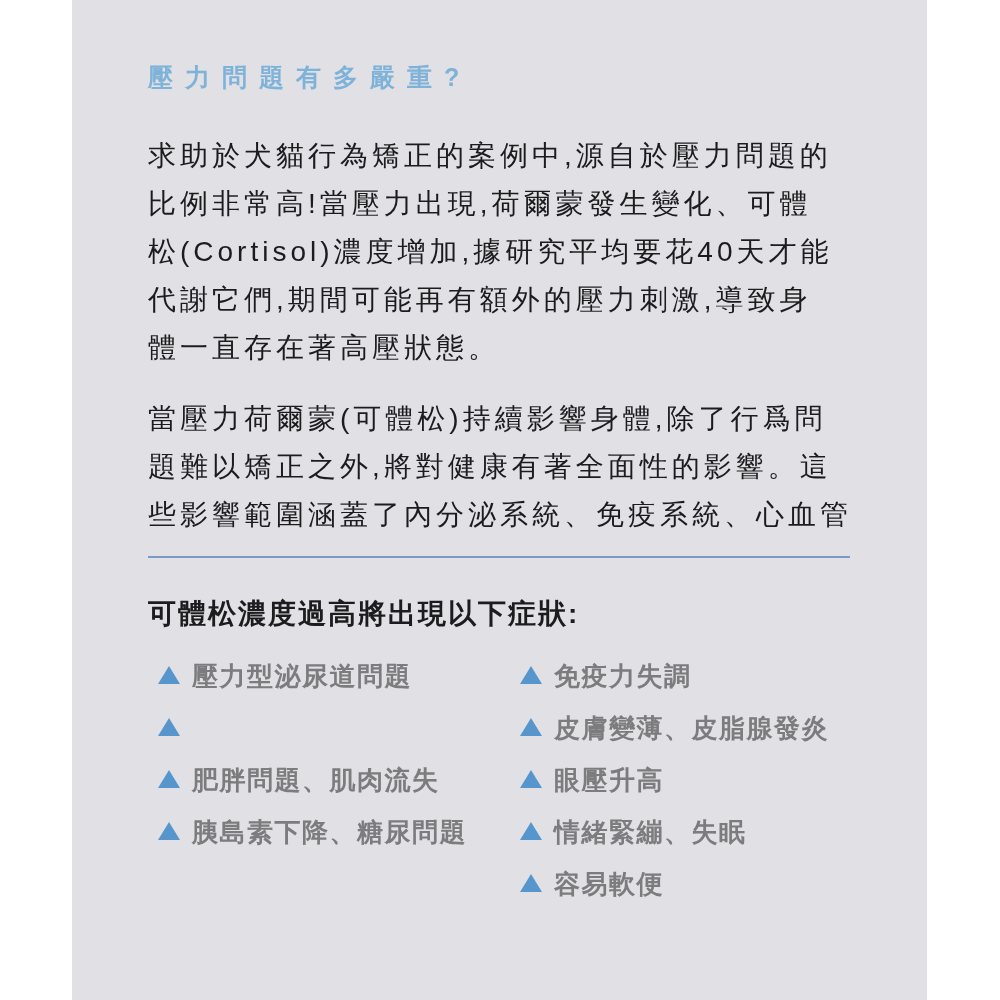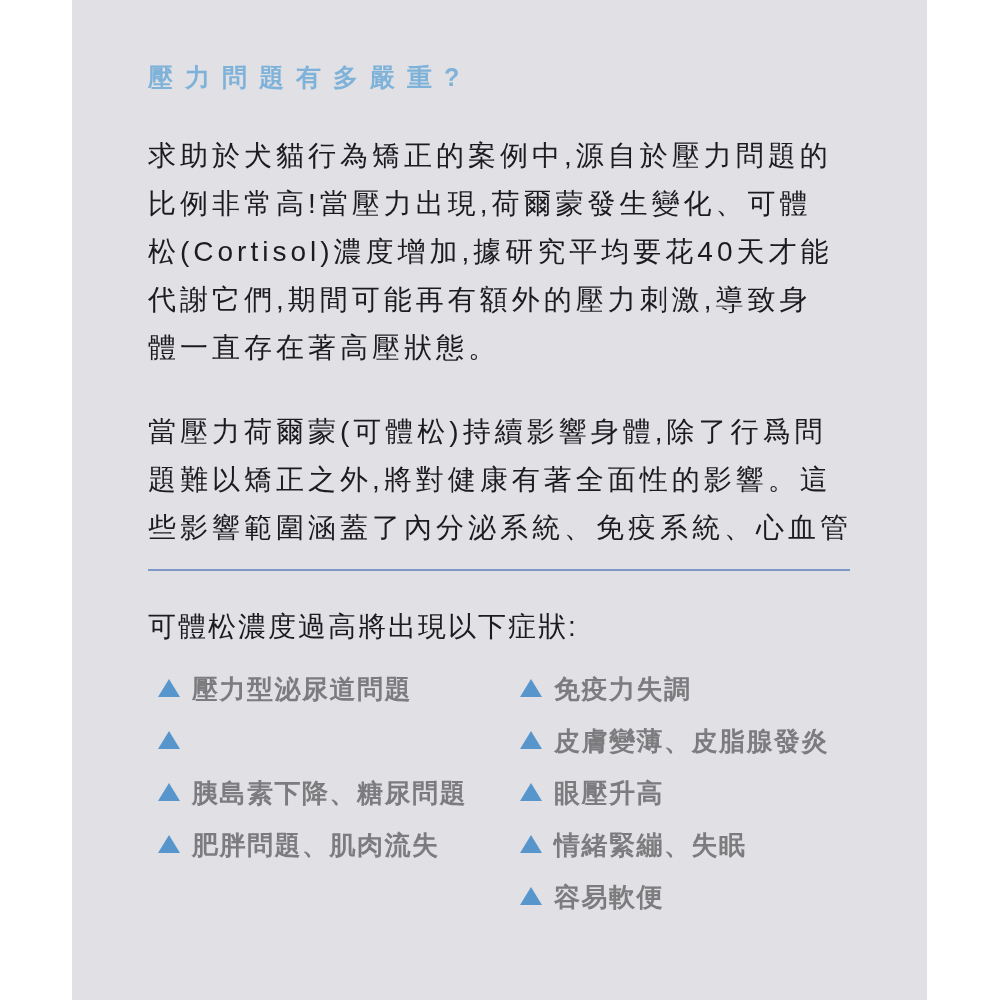--- a/index.html
+++ b/index.html
@@ -13,32 +13,32 @@
   }
   .content{
     position:absolute;left:148px;top:0;width:707px;
   }
   .page-title{
     margin-top:58px;
     font-size:25px;font-weight:bold;color:#7eb2d9;
     letter-spacing:12px;line-height:38px;white-space:nowrap;
   }
   .para{margin-top:36px;}
-  .para.second{margin-top:36px;}
+  .para.second{margin-top:23px;}
   .para .line{
     font-size:28px;font-weight:normal;color:#1c1c1e;
     letter-spacing:4px;line-height:48px;white-space:nowrap;
   }
   .divider{
     margin-top:17px;height:0;width:702px;
     border-top:2px solid #7c99c8;
   }
   .symptoms-heading{
     margin-top:36px;
-    font-size:28px;font-weight:normal;color:#1c1c1e;
+    font-size:28px;font-weight:bold;color:#1c1c1e;
     letter-spacing:2px;line-height:40px;white-space:nowrap;
   }
   .symptom-columns{
     margin-top:16px;display:flex;
   }
   .symptom-col{display:flex;flex-direction:column;}
   .symptom-col.left{width:362px;margin-left:10px;}
   .symptom-col.right{flex:1;}
   .symptom-item{
     display:flex;align-items:center;height:52px;
@@ -87,25 +87,25 @@
     <div class="symptom-col left">
       <div class="symptom-item">
         <span class="tri"></span>
         <span class="symptom-label">壓力型泌尿道問題</span>
       </div>
       <div class="symptom-item">
         <span class="tri"></span>
       </div>
       <div class="symptom-item">
         <span class="tri"></span>
-        <span class="symptom-label">胰島素下降、糖尿問題</span>
+        <span class="symptom-label">肥胖問題、肌肉流失</span>
       </div>
       <div class="symptom-item">
         <span class="tri"></span>
-        <span class="symptom-label">肥胖問題、肌肉流失</span>
+        <span class="symptom-label">胰島素下降、糖尿問題</span>
       </div>
     </div>
 
     <div class="symptom-col right">
       <div class="symptom-item">
         <span class="tri"></span>
         <span class="symptom-label">免疫力失調</span>
       </div>
       <div class="symptom-item">
         <span class="tri"></span>

